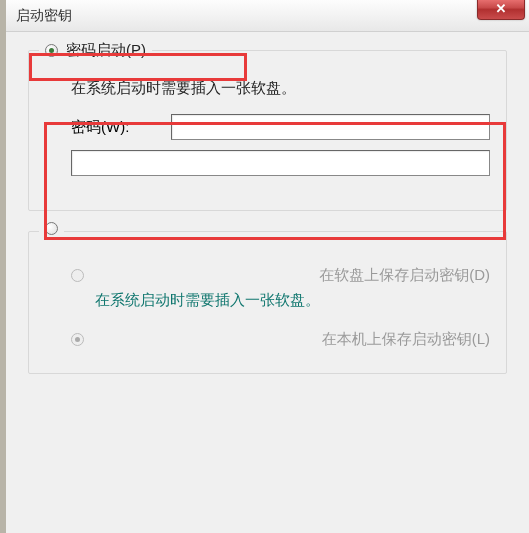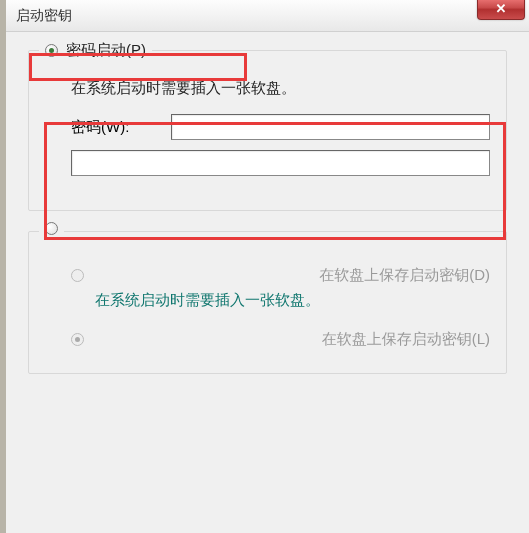--- a/index.html
+++ b/index.html
@@ -201,21 +201,21 @@
       <div style="height:10px"></div>
 
       <div class="sub-option">
         <span class="radio disabled"></span>
         <span class="sub-label disabled">在软盘上保存启动密钥(D)</span>
       </div>
       <div class="sub-desc disabled">在系统启动时需要插入一张软盘。</div>
 
       <div class="sub-option">
         <span class="radio checked disabled"></span>
-        <span class="sub-label disabled">在软盘上保存启动密钥(L)</span>
+        <span class="sub-label disabled">在本机上保存启动密钥(L)</span>
       </div>
     </div>
 
   </div>
 
   <div class="highlight-1"></div>
   <div class="highlight-2"></div>
 
 </div>
 

